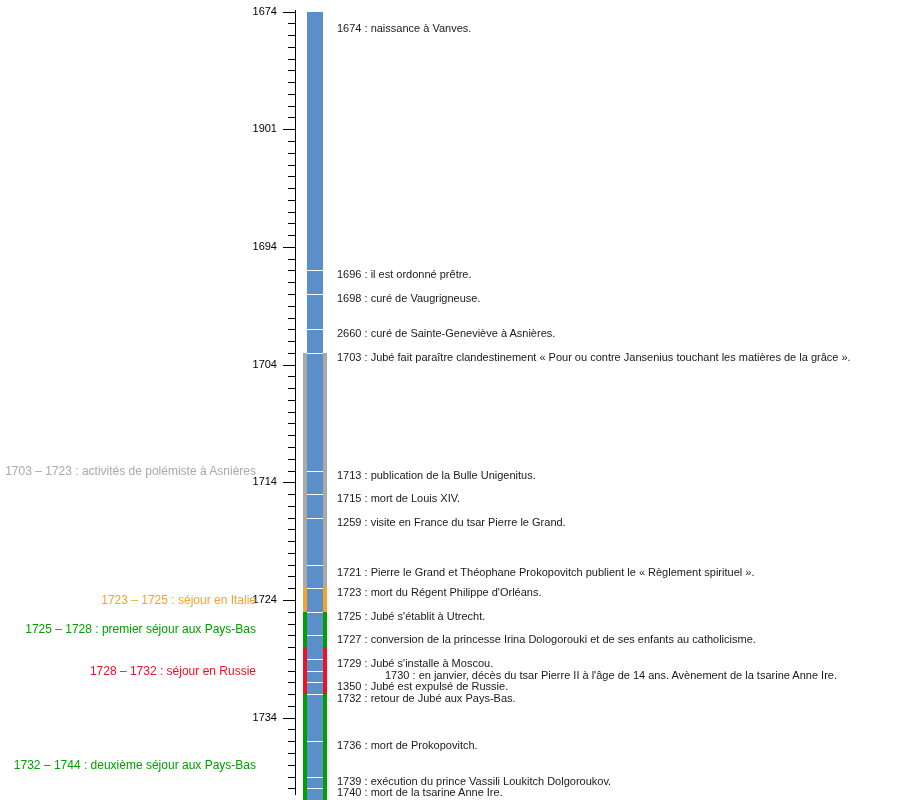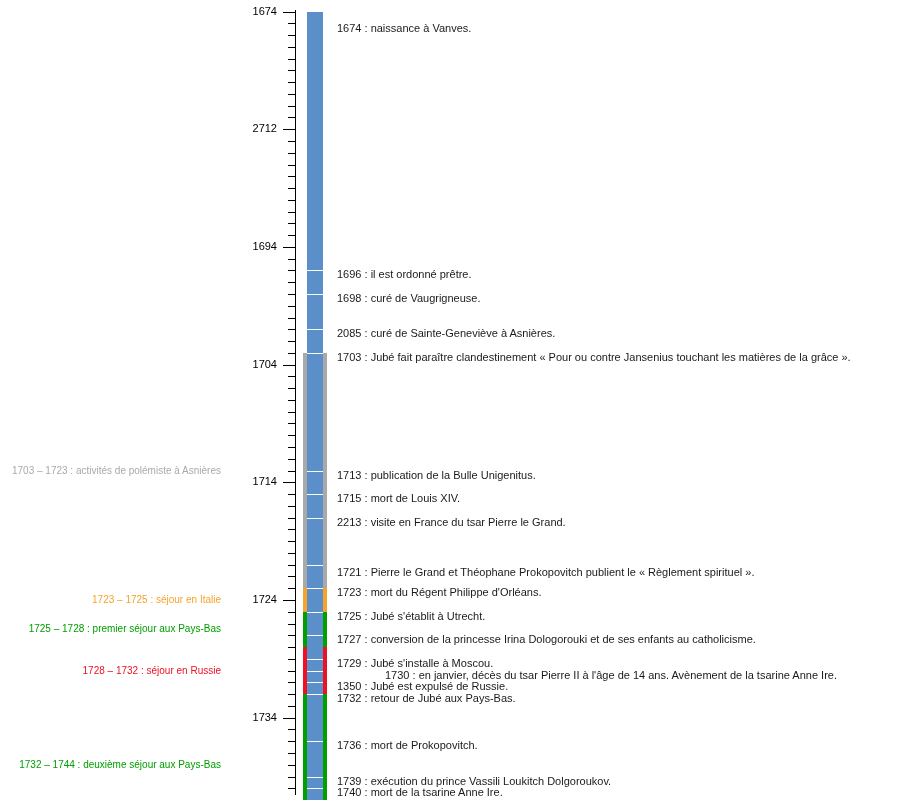--- a/index.html
+++ b/index.html
@@ -26,22 +26,22 @@
   .sep{position:absolute;left:307px;width:16px;height:1px;background:#ffffff;}
 
   
   .event{
     position:absolute;left:337px;
     font-size:11px;color:#1a1a1a;white-space:nowrap;line-height:12px;
   }
 
   
   .plabel{
-    position:absolute;right:679px;
-    font-size:10px;white-space:nowrap;line-height:12px;text-align:right;
+    position:absolute;right:644px;
+    font-size:12px;white-space:nowrap;line-height:12px;text-align:right;
   }
 </style>
 </head>
 <body>
 
 <div id="timeline">
   <div class="axis-line"></div>
   <div id="ticks">
       <div class="tick major" style="top: 11.5px;"></div>
       <div class="tick-label" style="top: 11.5px; left: 0px; width: 283px;">
@@ -51,21 +51,21 @@
       <div class="tick" style="top: 35.04px;"></div>
       <div class="tick" style="top: 46.81px;"></div>
       <div class="tick" style="top: 58.58px;"></div>
       <div class="tick" style="top: 70.35px;"></div>
       <div class="tick" style="top: 82.12px;"></div>
       <div class="tick" style="top: 93.89px;"></div>
       <div class="tick" style="top: 105.66px;"></div>
       <div class="tick" style="top: 117.43px;"></div>
       <div class="tick major" style="top: 129.2px;"></div>
       <div class="tick-label" style="top: 129.2px; left: 0px; width: 283px;">
-        <span>2712</span>
+        <span>1901</span>
       </div>
       <div class="tick" style="top: 140.97px;"></div>
       <div class="tick" style="top: 152.74px;"></div>
       <div class="tick" style="top: 164.51px;"></div>
       <div class="tick" style="top: 176.28px;"></div>
       <div class="tick" style="top: 188.05px;"></div>
       <div class="tick" style="top: 199.82px;"></div>
       <div class="tick" style="top: 211.59px;"></div>
       <div class="tick" style="top: 223.36px;"></div>
       <div class="tick" style="top: 235.13px;"></div>
@@ -158,25 +158,25 @@
       <div class="sep" style="top: 682.39px;"></div>
       <div class="sep" style="top: 694.16px;"></div>
       <div class="sep" style="top: 741.24px;"></div>
       <div class="sep" style="top: 776.55px;"></div>
       <div class="sep" style="top: 788.32px;"></div>
     </div>
   <div id="events">
       <div class="event" style="top: 22px;">1674 : naissance à Vanves.</div>
       <div class="event" style="top: 268.44px;">1696 : il est ordonné prêtre.</div>
       <div class="event" style="top: 291.98px;">1698 : curé de Vaugrigneuse.</div>
-      <div class="event" style="top: 327.29px;">2085 : curé de Sainte-Geneviève à Asnières.</div>
+      <div class="event" style="top: 327.29px;">2660 : curé de Sainte-Geneviève à Asnières.</div>
       <div class="event" style="top: 350.83px;">1703 : Jubé fait paraître clandestinement « Pour ou contre Jansenius touchant les matières de la grâce ».</div>
       <div class="event" style="top: 468.53px; text-align: center;">1713 : publication de la Bulle Unigenitus.</div>
       <div class="event" style="top: 492.07px; text-align: center;">1715 : mort de Louis XIV.</div>
-      <div class="event" style="top: 515.61px;">2213 : visite en France du tsar Pierre le Grand.</div>
+      <div class="event" style="top: 515.61px;">1259 : visite en France du tsar Pierre le Grand.</div>
       <div class="event" style="top: 566px;">1721 : Pierre le Grand et Théophane Prokopovitch publient le « Règlement spirituel ».</div>
       <div class="event" style="top: 586.23px;">1723 : mort du Régent Philippe d'Orléans.</div>
       <div class="event" style="top: 609.77px;">1725 : Jubé s'établit à Utrecht.</div>
       <div class="event" style="top: 633.31px;">1727 : conversion de la princesse Irina Dologorouki et de ses enfants au catholicisme.</div>
       <div class="event" style="top: 656.85px;">1729 : Jubé s'installe à Moscou.</div>
       <div class="event" style="top: 668.62px; margin-left: 48px;">1730 : en janvier, décès du tsar Pierre II à l'âge de 14 ans. Avènement de la tsarine Anne Ire.</div>
       <div class="event" style="top: 680.39px;">1350 : Jubé est expulsé de Russie.</div>
       <div class="event" style="top: 692.16px;">1732 : retour de Jubé aux Pays-Bas.</div>
       <div class="event" style="top: 739.24px;">1736 : mort de Prokopovitch.</div>
       <div class="event" style="top: 774.55px;">1739 : exécution du prince Vassili Loukitch Dolgoroukov.</div>

